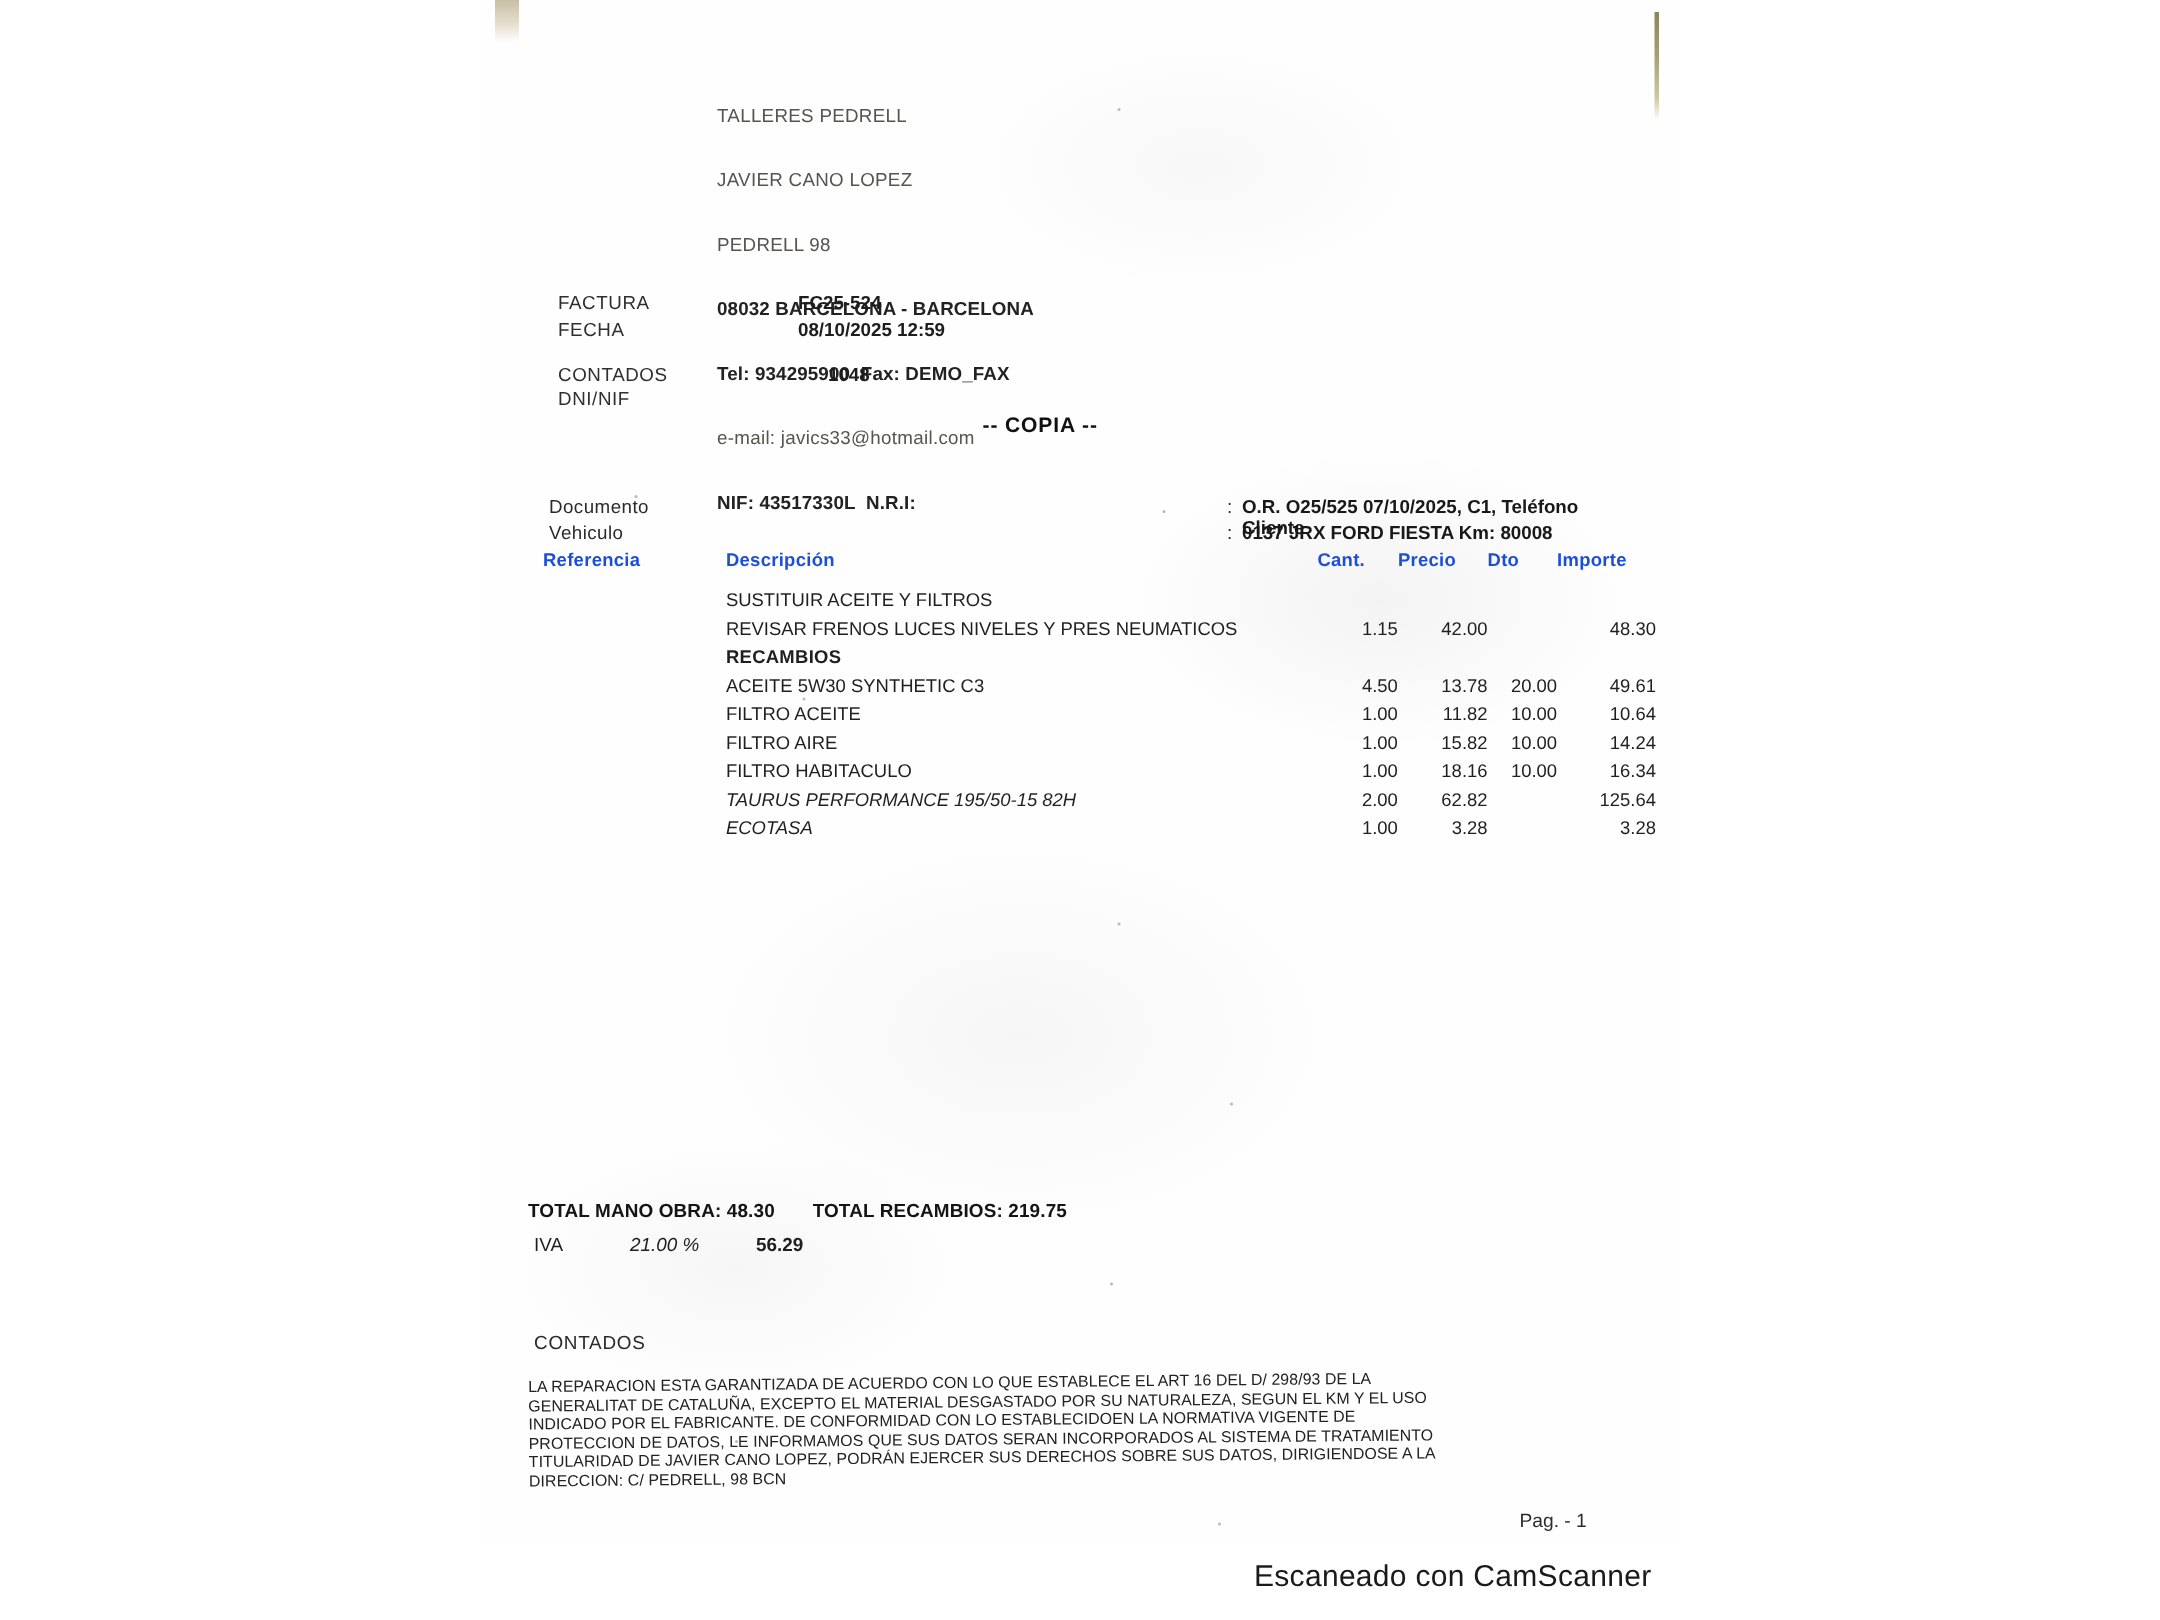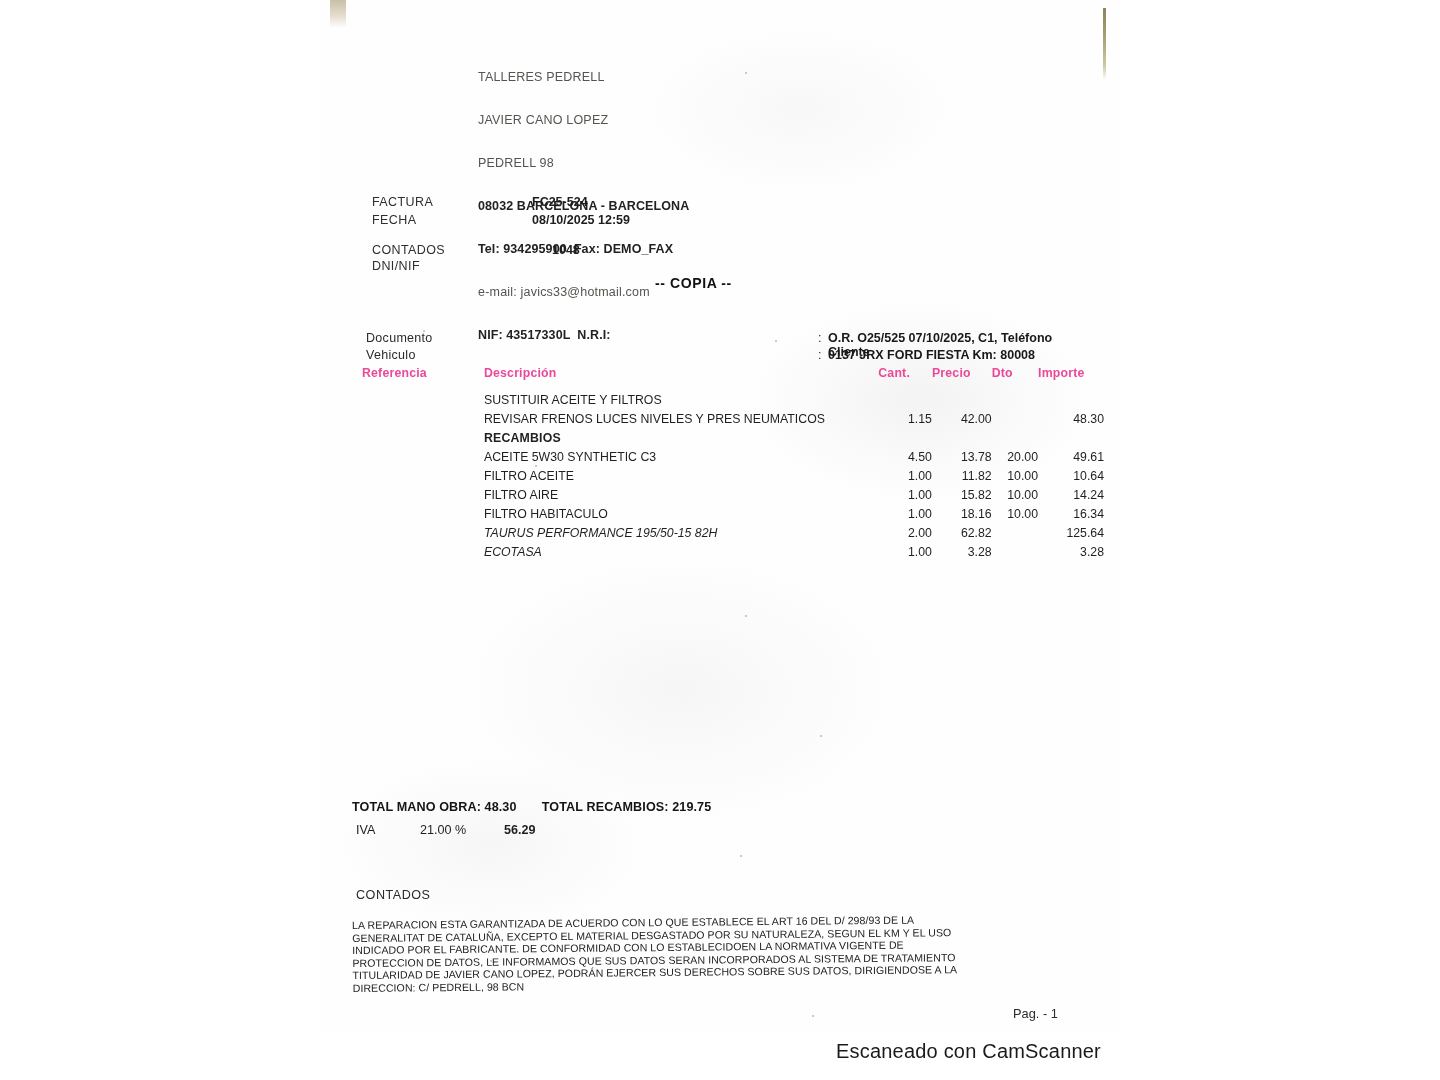--- a/index.html
+++ b/index.html
@@ -126,21 +126,21 @@
     width: 742px;
     border-collapse: collapse;
     font-size: 12.3px;
     color: #1f1f1f;
   }
   #items-table th {
     font-weight: 700;
     text-align: left;
     padding: 0 0 10px 0;
     letter-spacing: 0.2px;
-    color: #ec4899;
+    color: #1d4ed8;
     white-space: nowrap;
   }
   #items-table td {
     padding: 2.5px 0;
     vertical-align: top;
     white-space: nowrap;
   }
   th.c-ref   { width: 128px; }
   th.c-desc  { width: 400px; }
   th.c-cant  { width: 56px;  text-align: right; }
@@ -158,21 +158,21 @@
   tr.group-row td.c-desc { font-weight: 700; letter-spacing: 0.2px; }
   tr.item-row  td        { font-weight: 400; }
   td.italicish { font-style: italic; }
 
   
   #totals-block { position: absolute; left: 352px; top: 800px; font-size: 12.6px; color: #1f1f1f; }
   #totals-head { font-weight: 700; letter-spacing: 0.1px; color: #141414; margin-bottom: 9px; }
   #totals-head .gap { display: inline-block; width: 18px; }
   .tot-line { position: relative; height: 20px; }
   .tot-lbl  { position: absolute; left: 4px; }
-  .tot-pct  { position: absolute; left: 68px; }
+  .tot-pct  { position: absolute; left: 68px; font-style: italic; }
   .tot-val  { position: absolute; left: 152px; font-weight: 600; }
   #contados { position: absolute; left: 356px; top: 888px; font-size: 12.6px; letter-spacing: 0.5px; color: #2a2a2a; }
 
   
   #legal-block {
     position: absolute;
     left: 352px;
     top: 919px;
     width: 760px;
     font-size: 10.6px;

